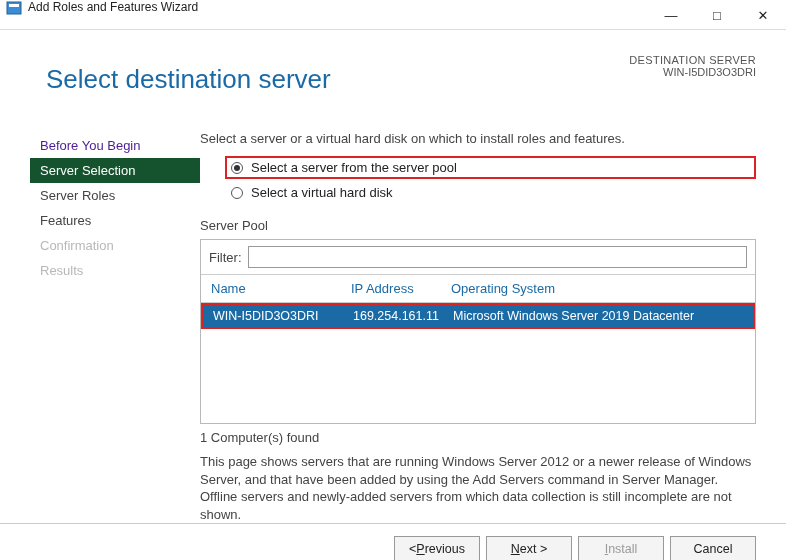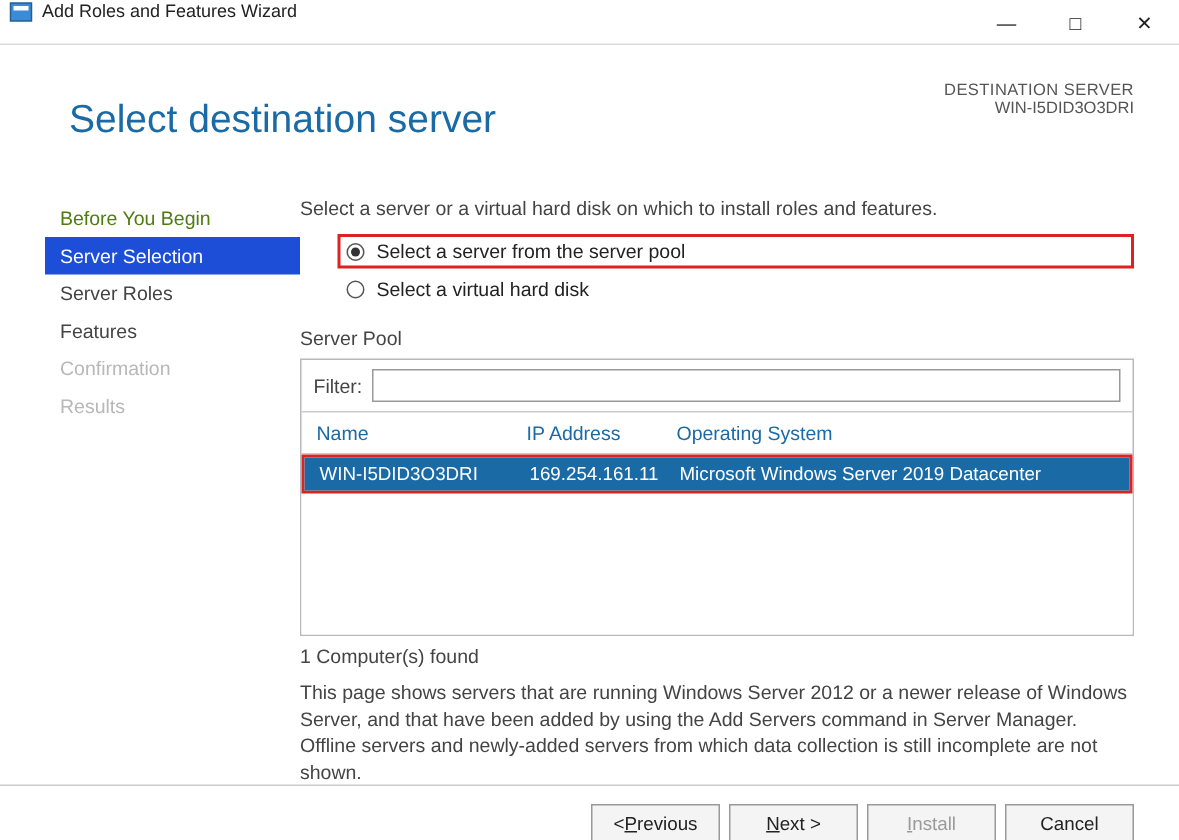--- a/index.html
+++ b/index.html
@@ -10,22 +10,22 @@
   .winbtns { display:flex; }
   .winbtn { width:46px; height:30px; display:flex; align-items:center; justify-content:center; font-size:13px; }
   .content { display:flex; flex-direction:column; height:calc(560px - 30px); }
   .header { display:flex; justify-content:space-between; padding:18px 30px 0 30px; }
   .header h1 { font-weight:300; color:#1a6aa6; font-size:26px; margin:16px; }
   .destbox { text-align:right; font-size:11px; color:#555; padding-top:6px;}
   .destbox .lbl { letter-spacing:0.3px; }
   .body { display:flex; flex:1; padding:20px 30px 0 30px; }
   .nav { width:170px; font-size:13px; padding-top:2px;}
   .nav-item { padding:5px 12px 5px 10px; color:#444; }
-  .nav-item.link { color:#4d7c0f; }
-  .nav-item.selected { background:#1d4ed8; color:#fff; }
+  .nav-item.link { color:#4c1d95; }
+  .nav-item.selected { background:#14532d; color:#fff; }
   .nav-item.disabled { color:#b8b8b8; }
   .main { flex:1; font-size:13px; display:flex; flex-direction:column; }
   .intro { color:#444; margin-bottom:10px;}
   .radios { margin-bottom:12px;padding-left:25px;}
   .radio-row { display:flex; align-items:center; margin-bottom:4px;}
   .radio-row.boxed { border:2px solid #d22; padding:2px 4px; width:100%; }
   .radio-dot { width:12px; height:12px; border:1px solid #555; border-radius:50%; margin-right:8px; display:flex; align-items:center; justify-content:center;}
   .radio-dot.inner::after { content:""; width:6px; height:6px; background:#333; border-radius:50%;}
   .pool-label { color:#444; margin-bottom:6px;}
   .pool { border:1px solid #b9b9b9; }

